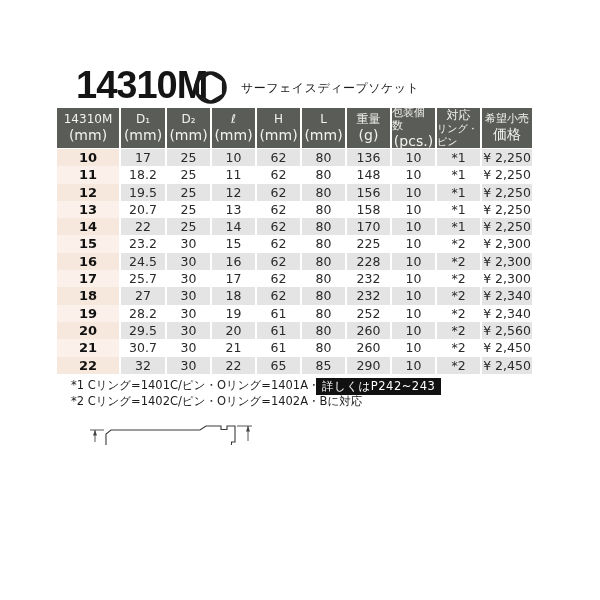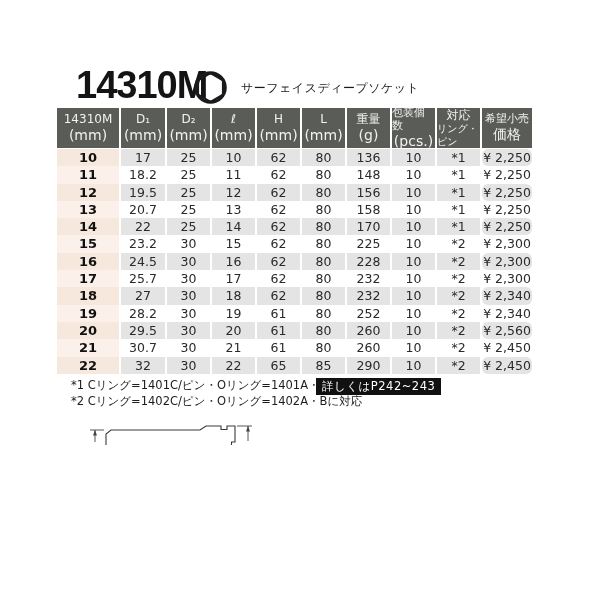--- a/index.html
+++ b/index.html
@@ -16,21 +16,21 @@
   .thead,.tr{display:grid;grid-template-columns:64px 46px 45px 45px 45px 45px 45px 45px 45px 50px;}
   .th{background:#5a5c58;color:#f2f2f0;height:40px;display:flex;flex-direction:column;justify-content:center;align-items:center;line-height:1.25;border-right:2px solid #fff;box-sizing:border-box;}
   .th:last-child{border-right:none;}
   .th .l1{font-size:12px;}
   .th .l2{font-size:14px;}
   .th:nth-child(9) .l2{font-size:10px;}
   .th:nth-child(8) .l1,.th:nth-child(10) .l1{font-size:11px;}
   .rows{margin-top:1px;}
   .tr{height:17.3px;}
   .td{font-size:12.5px;line-height:17.3px;text-align:center;border-right:2px solid #fff;box-sizing:border-box;background:#fff;white-space:nowrap;overflow:hidden;}
-  .td:last-child{border-right:none;border-radius:6px;}
+  .td:last-child{border-right:none;}
   .td.c0{font-weight:bold;font-size:13px;color:#111;background:#fbf1ea;}
   .tr:nth-child(odd) .td{background:#e4e4e4;}
   .tr:nth-child(odd) .td.c0{background:#f6e8dd;}
 
   
   .footnotes{position:absolute;left:71px;top:377px;font-size:11.5px;line-height:16px;color:#1c1c1c;}
   .detail-badge{position:absolute;left:316px;top:378px;background:#111;color:#fff;font-size:11.5px;line-height:15px;padding:1px 6px;letter-spacing:.5px;}
 
   
   .diagram{position:absolute;left:78px;top:424px;}

